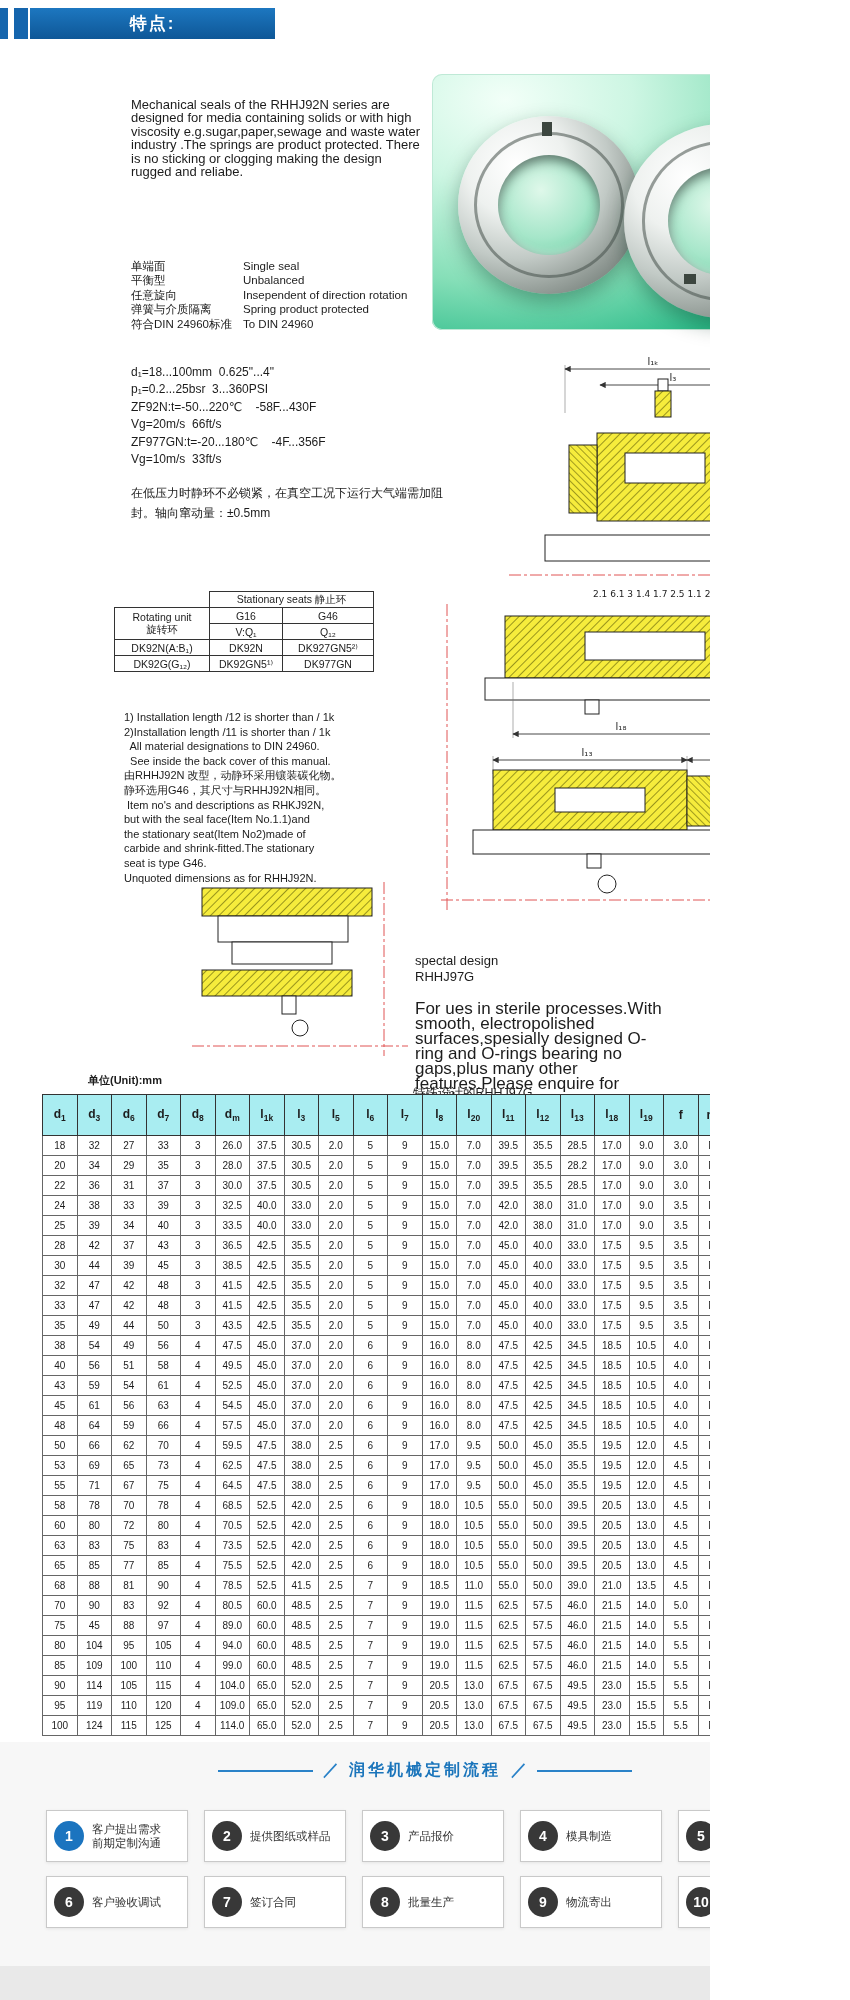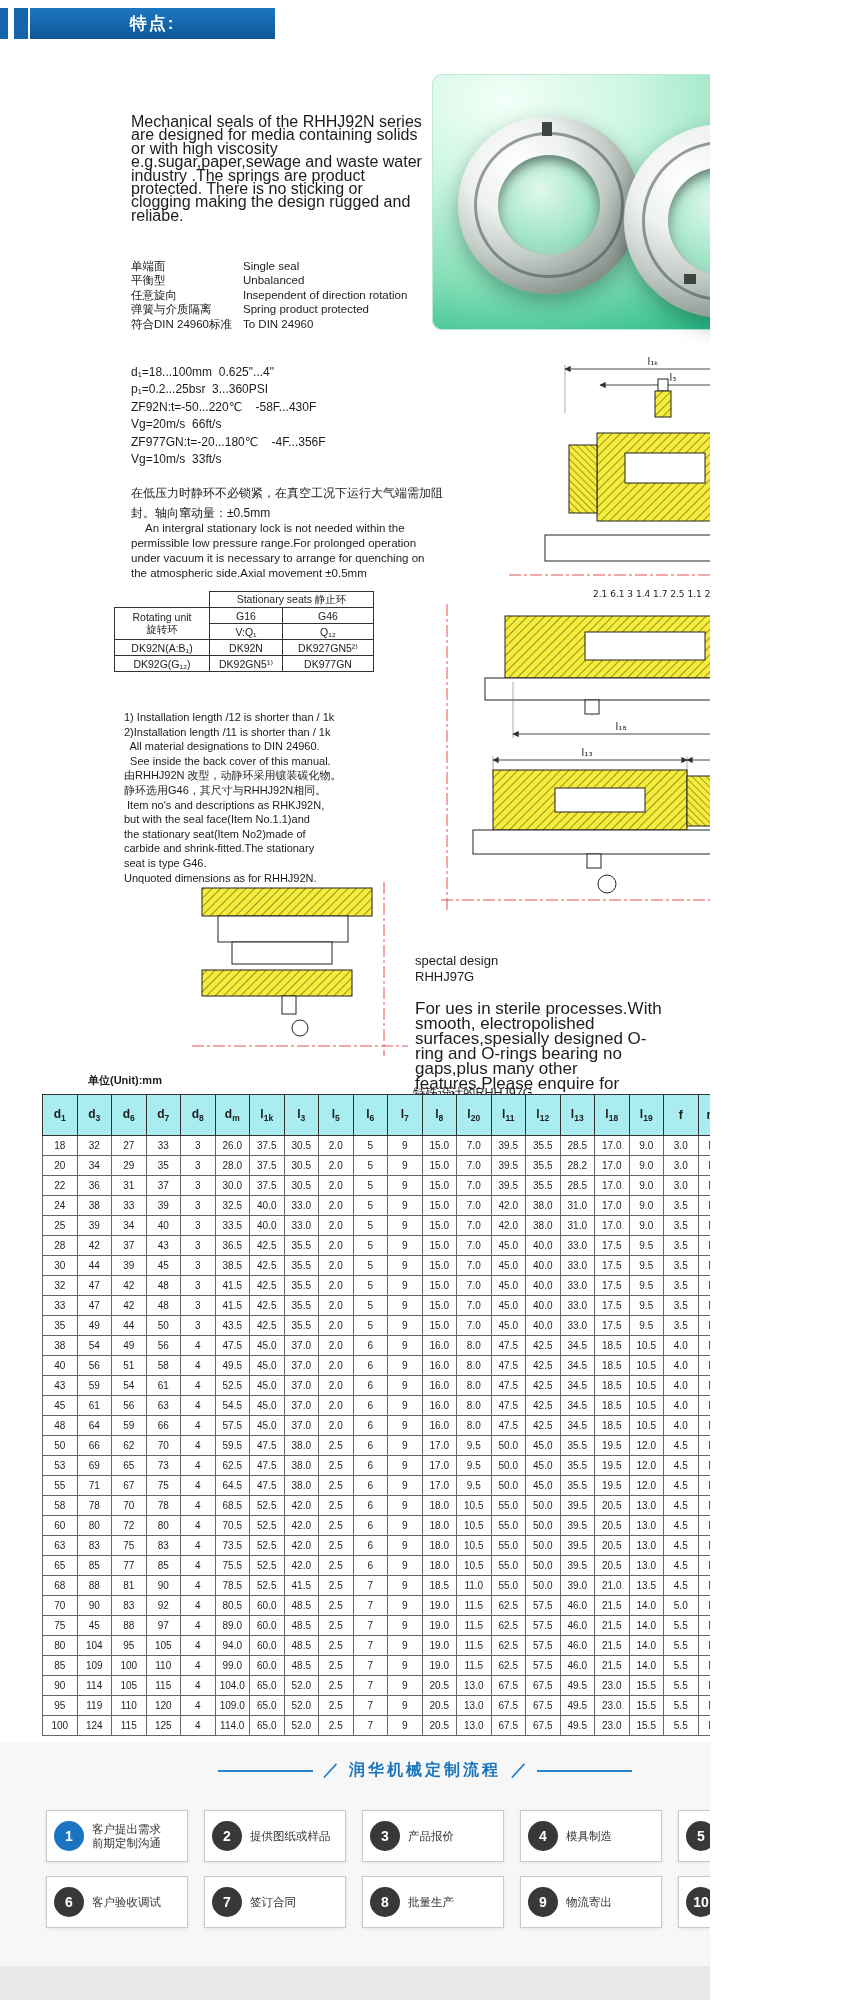--- a/index.html
+++ b/index.html
@@ -9,21 +9,21 @@
 
   
   .stripe{position:absolute;top:8px;height:31px;background:#1565ad;}
   .hdr-bar{position:absolute;left:30px;top:8px;width:245px;height:31px;
            background:linear-gradient(180deg,#1d77c0,#0e5797);
            color:#fff;font-size:17px;font-weight:bold;line-height:31px;text-align:center;letter-spacing:2px;}
 
   
   .intro{position:absolute;left:131px;top:94px;width:292px;}
   .intro .zh{font-size:12.5px;line-height:18px;}
-  .intro .en{font-size:16px;line-height:13.4px;margin-top:21px;}
+  .intro .en{font-size:13px;line-height:13.4px;margin-top:4px;}
 
   .features{position:absolute;left:131px;top:259px;width:305px;font-size:11.5px;line-height:14.4px;}
   .frow{display:flex;}
   .flabel{width:112px;flex:none;}
 
   
   .photo{position:absolute;left:432px;top:74px;width:408px;height:256px;border-radius:10px;
          background:radial-gradient(120% 130% at 18% 10%, #f2fff8 0%, #cdf6e3 26%, #86dfb8 55%, #2fbd8b 79%, #0e9a6b 100%);
          box-shadow:0 0 0 1px #bfe9d6 inset;}
   .ring{position:absolute;border-radius:50%;
@@ -129,21 +129,20 @@
     <div class="ring" style="left:192px;top:50px;width:198px;height:194px;">
       <div class="ridge"></div>
       <div class="hole"></div>
       <div class="notch" style="left:150px;top:22px;width:12px;height:10px;"></div>
       <div class="notch" style="left:60px;top:150px;width:12px;height:10px;"></div>
     </div>
   </div>
 
   <div class="params" id="params"><div>d₁=18...100mm  0.625"...4"</div><div>p₁=0.2...25bsr  3...360PSI</div><div>ZF92N:t=-50...220℃    -58F...430F</div><div>Vg=20m/s  66ft/s</div><div>ZF977GN:t=-20...180℃    -4F...356F</div><div>Vg=10m/s  33ft/s</div></div>
   <div class="note-zh">在低压力时静环不必锁紧，在真空工况下运行大气端需加阻封。轴向窜动量：±0.5mm</div>
-  <div class="note-en">An intergral stationary lock is not needed within the permissible low pressure range.For prolonged operation under vacuum it is necessary to arrange for quenching on the atmospheric side.Axial movement ±0.5mm</div>
 
   <svg class="abs" style="left:505px;top:353px;" width="335" height="250" viewBox="0 0 335 250">
     <defs>
       <pattern id="h1" width="6" height="6" patternTransform="rotate(45)" patternUnits="userSpaceOnUse">
         <rect width="6" height="6" fill="#f6ec3c"></rect>
           <line x1="0" y1="0" x2="0" y2="6" stroke="#4a4a00" stroke-width="1.1"></line>
       </pattern>
       <pattern id="h1x" width="5" height="5" patternTransform="rotate(-45)" patternUnits="userSpaceOnUse">
         <rect width="5" height="5" fill="#f6ec3c"></rect>
           <line x1="0" y1="0" x2="0" y2="5" stroke="#4a4a00" stroke-width="1"></line>

